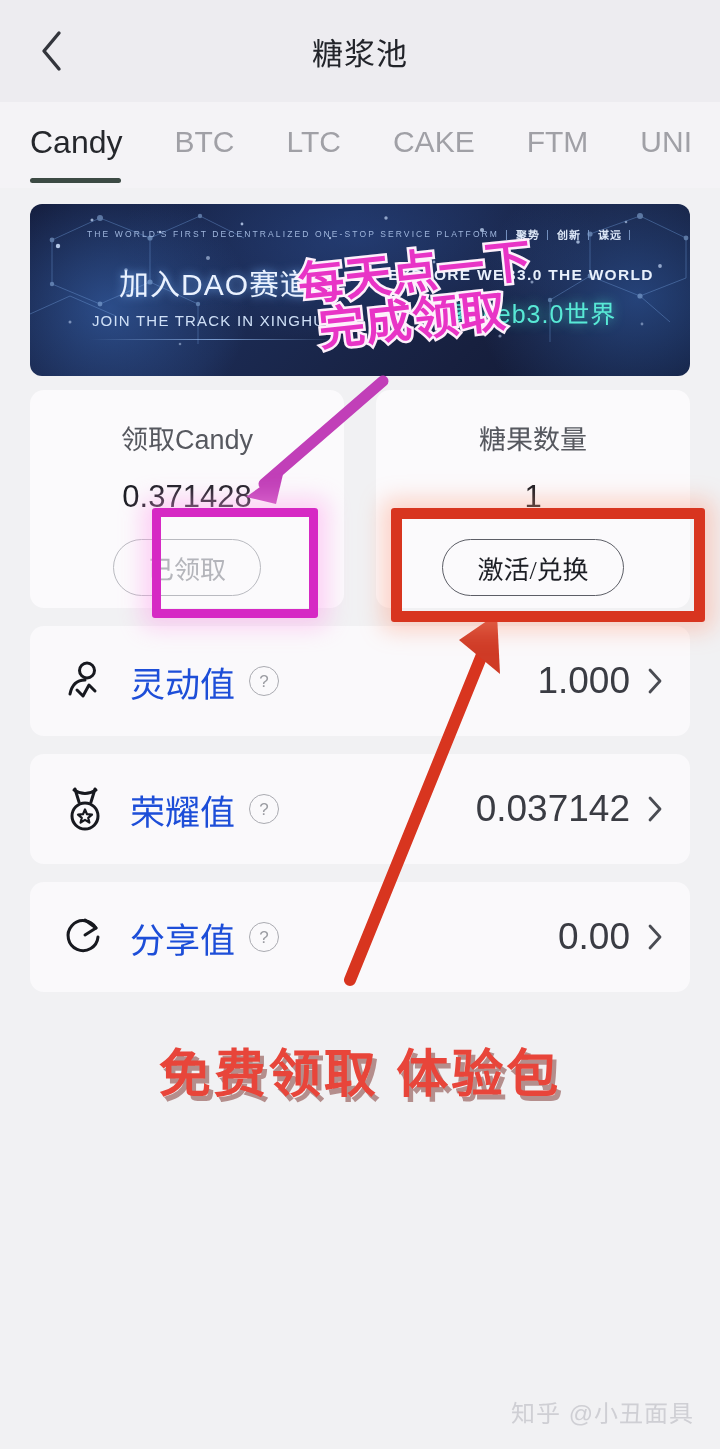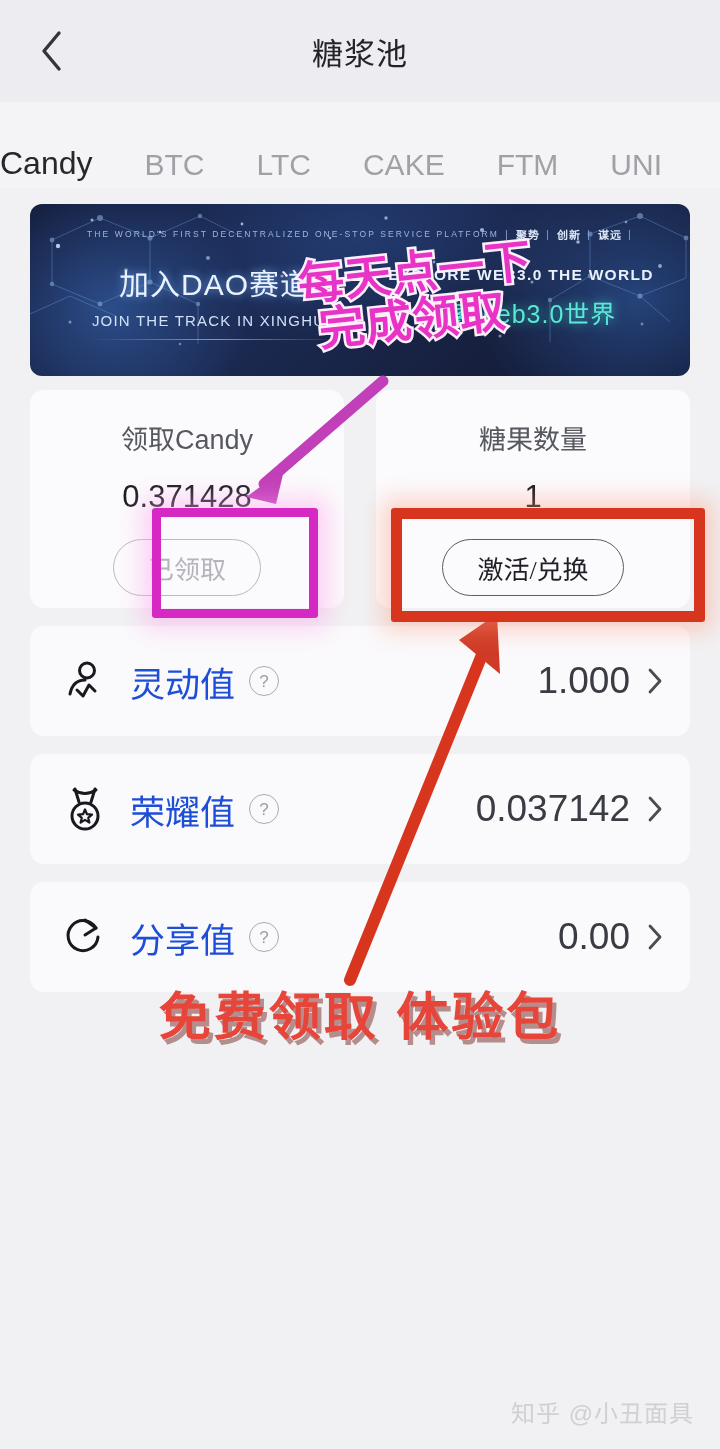--- a/index.html
+++ b/index.html
@@ -21,21 +21,21 @@
     width:46px;height:46px;display:flex;align-items:center;justify-content:center;
   }
   .back-btn svg{display:block;}
   .header-title{
     font-size:31px;color:#22242a;letter-spacing:1px;font-weight:400;
   }
 
   
   .tabbar{
     height:86px;background:#f4f3f6;
-    display:flex;align-items:flex-end;
+    display:flex;align-items:center;padding-left:30px;
     box-sizing:border-box;position:relative;overflow:hidden;
   }
   .tab{
     position:relative;margin-right:52px;white-space:nowrap;
     font-size:30px;color:#a0a0a6;padding-bottom:6px;
   }
   .tab.active{color:#25272c;font-size:32px;}
   .tab.active:after{
     content:"";position:absolute;left:0;right:2px;bottom:-16px;
     height:5px;background:#3c4a44;border-radius:3px;
@@ -129,21 +129,21 @@
     font-size:46px;font-weight:bold;line-height:1.02;
     color:#e834c6;text-align:left;
     transform:rotate(-6deg);
     -webkit-text-stroke:5px #fdf0fb;
     paint-order:stroke fill;
     letter-spacing:1px;
   }
   .anno-text-pink span{display:block;}
   .anno-text-pink .l2{margin-left:16px;}
   .anno-text-red{
-    left:0;right:0;top:975px;text-align:center;
+    left:0;right:0;top:1032px;text-align:center;
     font-size:52px;font-weight:bold;color:#e8453a;letter-spacing:3px;
     text-shadow:4px 5px 0 rgba(130,60,55,.55);
   }
 
   .watermark{
     position:absolute;right:26px;bottom:20px;
     font-size:24px;color:#cfcfd4;letter-spacing:1px;
   }
 </style>
 </head>

